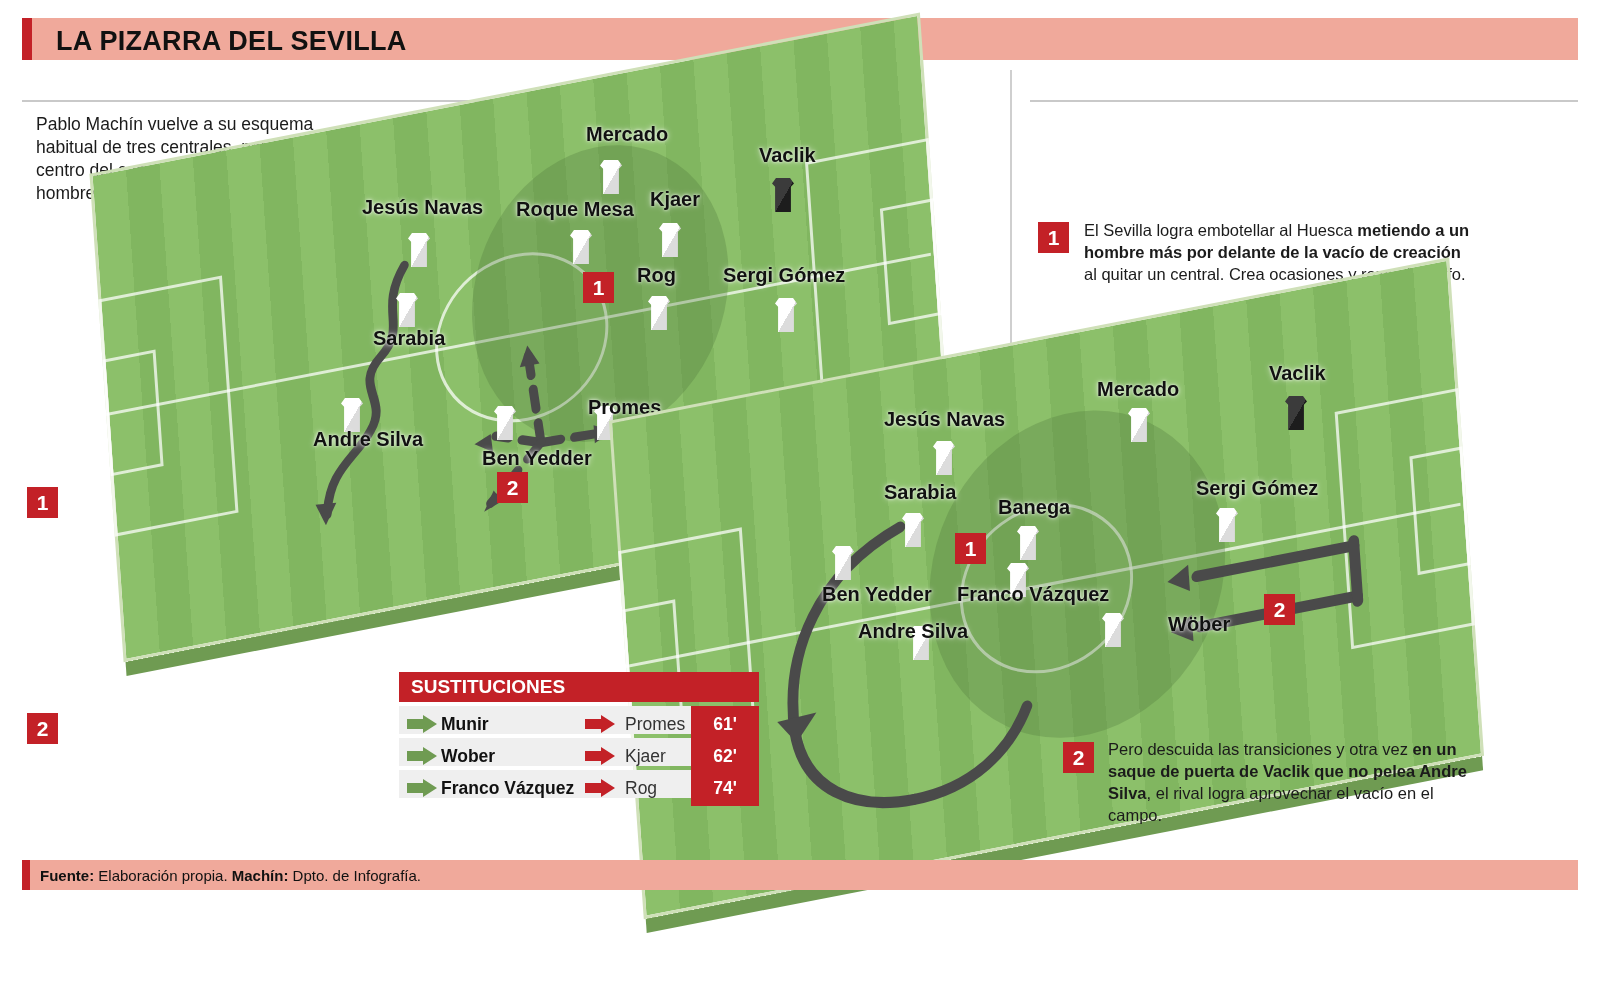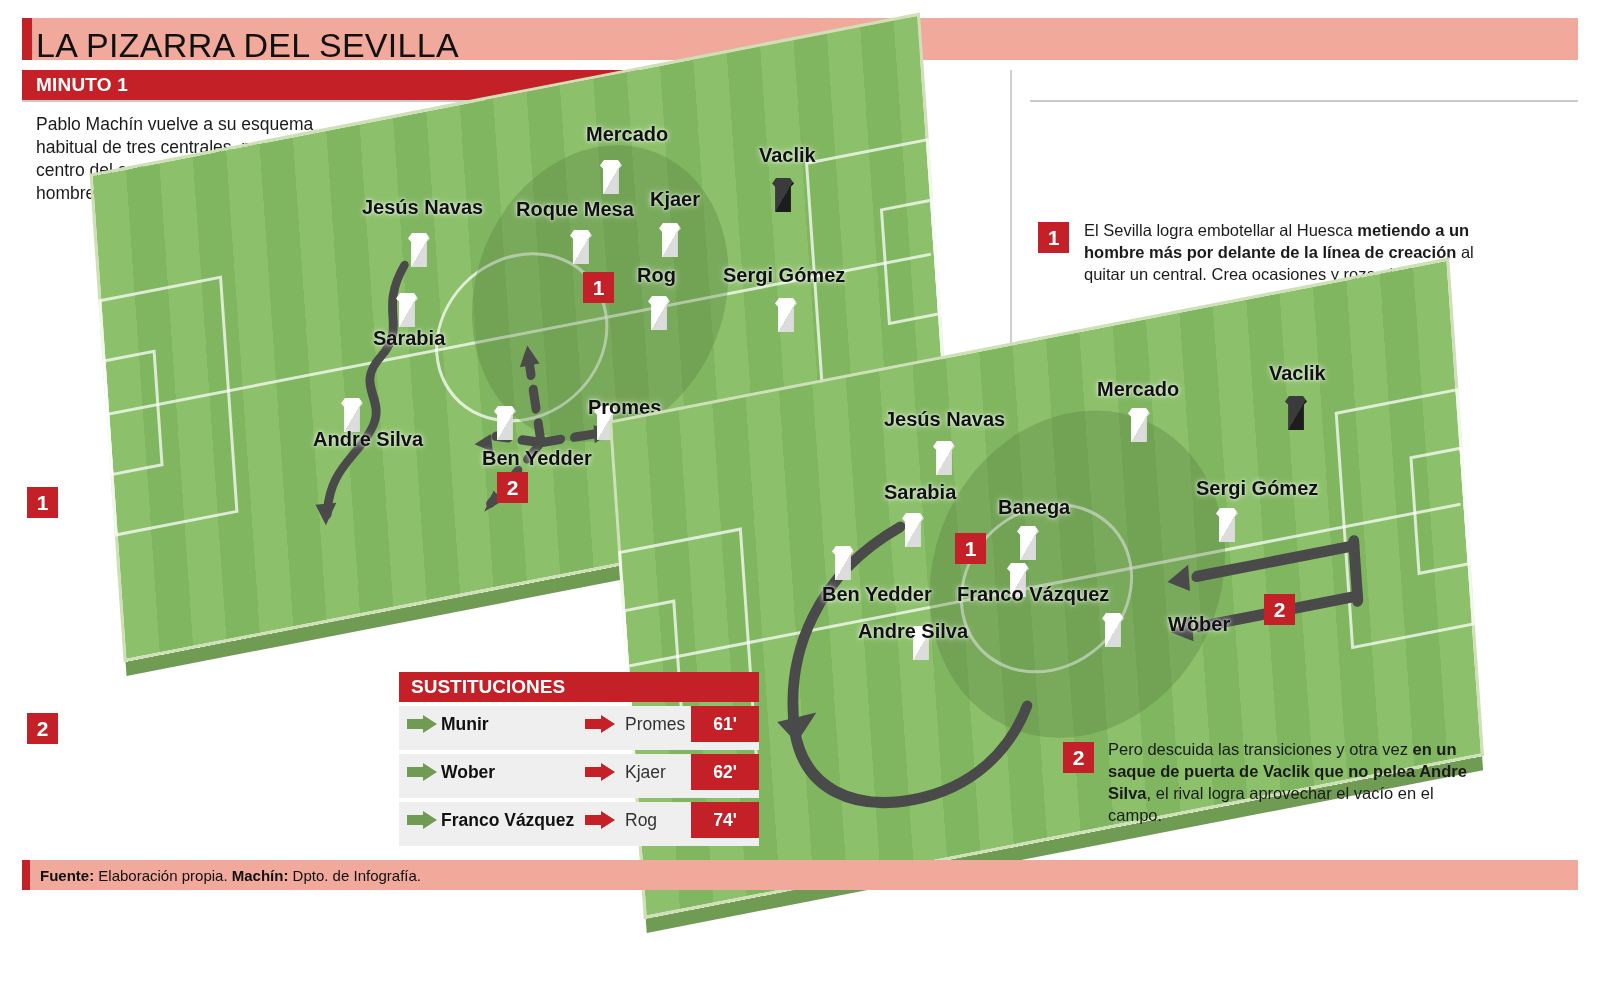--- a/index.html
+++ b/index.html
@@ -15,22 +15,22 @@
 
   
   .header-bar{
     position:absolute;left:22px;top:18px;width:1556px;height:42px;
     background:#f0a99b;
   }
   .header-accent{
     position:absolute;left:22px;top:18px;width:10px;height:42px;background:#c32127;
   }
   .header-title{
-    position:absolute;left:36px;top:26px;
-    font-size:34px;font-weight:normal;letter-spacing:.3px;color:#111;
+    position:absolute;left:56px;top:26px;
+    font-size:27px;font-weight:bold;letter-spacing:.3px;color:#111;
   }
 
   
   .sec-bar{position:absolute;height:30px;background:#c32127;}
   .sec-bar span{
     color:#fff;font-weight:bold;font-size:19px;
     line-height:30px;padding-left:14px;display:block;letter-spacing:.2px;
   }
   .sec-rule{position:absolute;background:#c9c9c9;height:2px;}
 
@@ -78,21 +78,21 @@
     white-space:nowrap;text-shadow:0 0 3px rgba(255,255,255,.85),0 0 6px rgba(255,255,255,.7);
   }
 
   
   .ovl{position:absolute;left:0;top:0;pointer-events:none;}
 
   
   .subs{position:absolute;left:399px;top:672px;width:360px;}
   .subs-head{background:#c32127;height:30px;}
   .subs-head span{color:#fff;font-weight:bold;font-size:19px;line-height:30px;padding-left:12px;display:block;}
-  .subrow{height:44px;margin-top:4px;background:#efefef;position:relative;text-decoration:underline;}
+  .subrow{height:28px;margin-top:4px;background:#efefef;position:relative;text-decoration:underline;}
   .subrow .in{position:absolute;left:42px;top:8px;font-size:17.5px;font-weight:bold;color:#111;}
   .subrow .out{position:absolute;left:226px;top:8px;font-size:17.5px;color:#333;}
   .subrow .min{
     position:absolute;right:0;top:0;height:36px;min-width:52px;background:#c32127;
     color:#fff;font-weight:bold;font-size:17.5px;line-height:36px;text-align:center;padding:0 8px;
   }
   .arr-green,.arr-red{position:absolute;top:9px;width:30px;height:18px;}
 
   
   .foot-bar{position:absolute;left:22px;top:860px;width:1556px;height:30px;background:#f0a99b;}
@@ -105,23 +105,20 @@
 </style>
 </head>
 <body>
 
 <div class="wrap">
 
   <div class="header-bar"></div>
   <div class="header-accent"></div>
   <div class="header-title">LA PIZARRA DEL SEVILLA</div>
 
-  <div class="sec-bar" style="left:22px;top:70px;width:700px;">
-    <span>MINUTO 1</span>
-  </div>
   <div class="sec-rule" style="left:22px;top:100px;width:700px;"></div>
 
   <div class="txt" style="left:36px;top:113px;width:330px;">Pablo Machín vuelve a su esquema habitual de tres centrales, pero refuerza el centro del campo sacrificando a un hombre de creación.</div>
 
   <div class="pitch" style="left:80px;top:55px;width:880px;height:600px;transform:rotate(-11deg) skewX(-7deg);">
     <div class="grass" style="left:20px;top:40px;width:840px;height:480px;"></div>
 
     <div class="line" style="left:20px;top:278px;width:840px;height:3px;"></div>
     <div class="circle" style="left:355px;top:200px;width:170px;height:160px;"></div>
     <div class="box" style="left:20px;top:165px;width:120px;height:230px;"></div>
@@ -206,21 +203,21 @@
 
   <div class="numbox" style="left:27px;top:713px;">2</div>
 
   <div class="vdiv" style="left:1010px;top:70px;height:680px;"></div>
 
   <div class="sec-rule" style="left:1030px;top:100px;width:548px;"></div>
 
 
   <div class="numbox" style="left:1038px;top:222px;">1</div>
   <div class="txt" style="left:1084px;top:219px;width:390px;font-size:16.5px;line-height:22px;">
-    <span>El Sevilla logra embotellar al Huesca </span><b>metiendo a un hombre más por delante de la línea de creación</b><span> al quitar un central. Crea ocasiones y roza el triunfo.</span>
+    <span>El Sevilla logra embotellar al Huesca </span><b>metiendo a un hombre más por delante de la vacío de creación</b><span> al quitar un central. Crea ocasiones y roza el triunfo.</span>
   </div>
 
   <div class="pitch" style="left:600px;top:300px;width:900px;height:620px;transform:rotate(-11deg) skewX(-7deg);">
     <div class="grass" style="left:20px;top:40px;width:850px;height:490px;"></div>
     <div class="line" style="left:20px;top:283px;width:850px;height:3px;"></div>
     <div class="circle" style="left:360px;top:205px;width:170px;height:160px;"></div>
     <div class="box" style="left:20px;top:170px;width:120px;height:230px;"></div>
     <div class="box" style="left:750px;top:170px;width:120px;height:230px;"></div>
     <div class="box" style="left:20px;top:228px;width:48px;height:112px;"></div>
     <div class="box" style="left:822px;top:228px;width:48px;height:112px;"></div>

